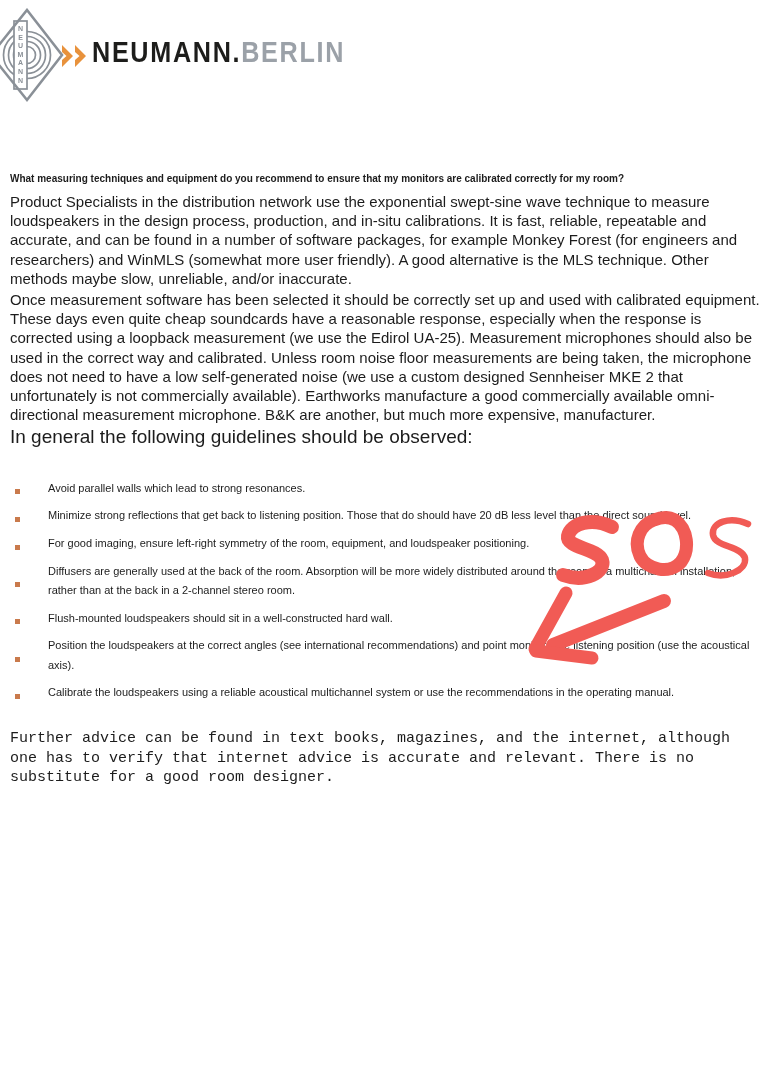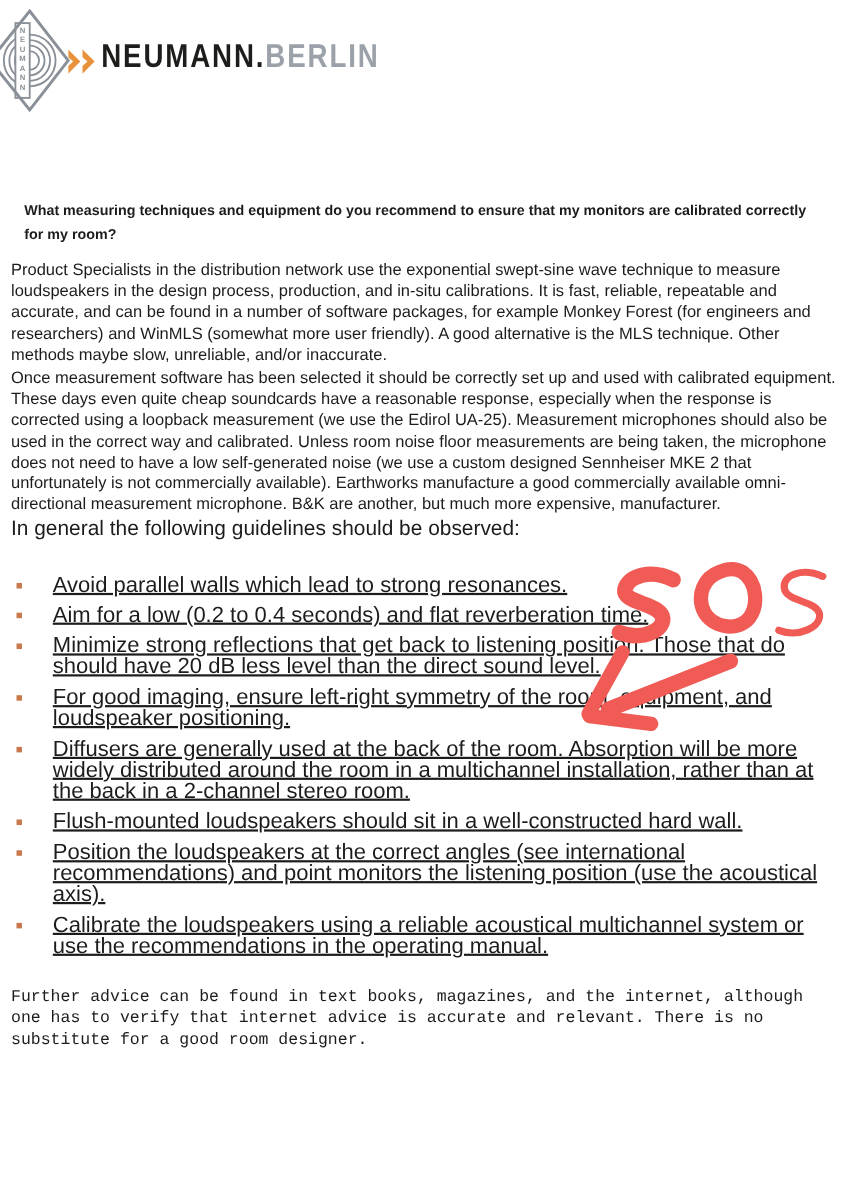--- a/index.html
+++ b/index.html
@@ -23,29 +23,29 @@
   .chevrons{position:absolute;left:62px;top:36px;}
   .wordmark{
     position:absolute;left:92px;top:27px;
     font-size:30px;font-weight:700;letter-spacing:2px;white-space:nowrap;
     transform:scaleX(0.84);transform-origin:left top;
   }
   .wordmark .primary{color:#1d1d1b;}
   .wordmark .secondary{color:#9ba1a8;}
   
   .content{position:absolute;left:10px;top:168px;width:752px;}
-  .question{font-weight:700;font-size:13px;line-height:22px;margin:12px;}
+  .question{font-weight:700;font-size:10px;line-height:22px;margin:0;}
   .para{font-size:15px;line-height:19.2px;margin:2px 0 0 0;}
   .para.gap{}
   .question.second{margin-top:49px;}
   .intro{font-size:19px;line-height:19.2px;margin:3px 0 0 0;}
   ul.guidelines{list-style:none;margin:32px 0 0 0;padding:0;}
   ul.guidelines li{
-    display:flex;align-items:flex-start;
-    font-size:20px;line-height:19.2px;margin:0 0 8.5px 0;text-decoration:underline;
+    display:flex;align-items:center;
+    font-size:11px;line-height:19.2px;margin:0 0 8.5px 0;
   }
   .bullet-sq{
     flex:0 0 auto;width:5px;height:5px;background:#c97a4c;
     margin:7px 13px 0 5px;
   }
   .bullet-indent{flex:0 0 auto;width:15px;}
   li .li-text{flex:1 1 auto;}
   .closing{font-size:15px;line-height:19.2px;margin:27px 0 0 0;font-family:Liberation Mono, monospace;}
   
   .annotation{position:absolute;left:495px;top:495px;width:278px;height:190px;pointer-events:none;}
@@ -94,25 +94,20 @@
 
     <ul class="guidelines">
       <li>
         <span class="bullet-sq"></span>
         <span class="bullet-indent"></span>
         <span class="li-text">Avoid parallel walls which lead to strong resonances.</span>
       </li>
       <li>
         <span class="bullet-sq"></span>
         <span class="bullet-indent"></span>
-        <span class="li-text">Aim for a low (0.2 to 0.4 seconds) and flat reverberation time.</span>
-      </li>
-      <li>
-        <span class="bullet-sq"></span>
-        <span class="bullet-indent"></span>
         <span class="li-text">Minimize strong reflections that get back to listening position. Those that do should have 20 dB less level than the direct sound level.</span>
       </li>
       <li>
         <span class="bullet-sq"></span>
         <span class="bullet-indent"></span>
         <span class="li-text">For good imaging, ensure left-right symmetry of the room, equipment, and loudspeaker positioning.</span>
       </li>
       <li>
         <span class="bullet-sq"></span>
         <span class="bullet-indent"></span>

